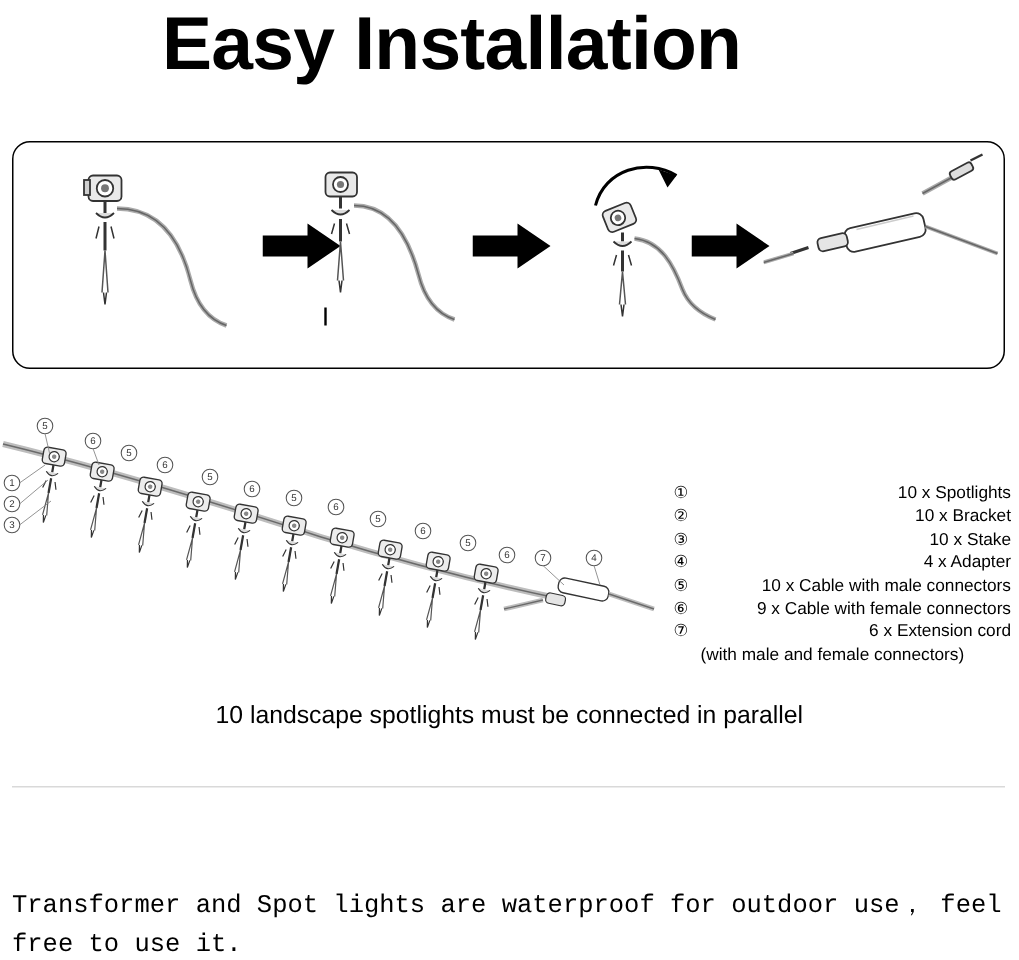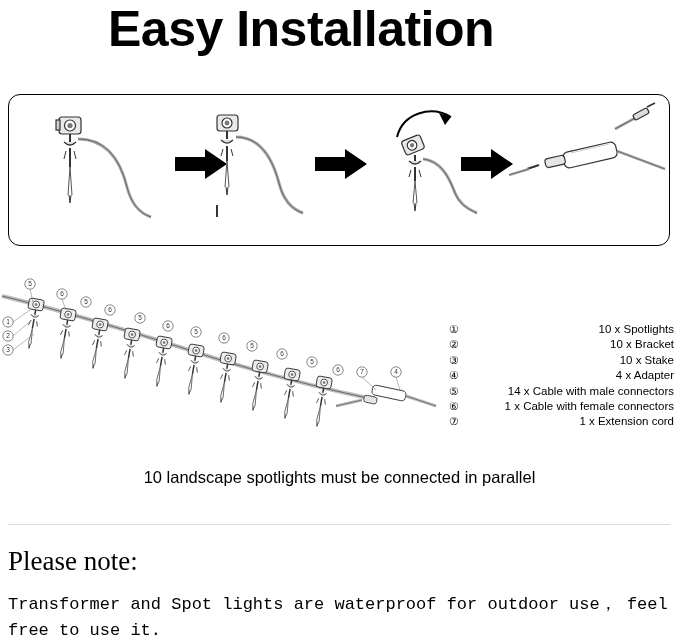--- a/index.html
+++ b/index.html
@@ -379,32 +379,32 @@
     <div class="legend-row">
       <span class="legend-num">③</span>
       <span class="legend-text">10 x Stake</span>
     </div>
     <div class="legend-row">
       <span class="legend-num">④</span>
       <span class="legend-text">4 x Adapter</span>
     </div>
     <div class="legend-row">
       <span class="legend-num">⑤</span>
-      <span class="legend-text">14 x Cable with male connectors</span>
+      <span class="legend-text">10 x Cable with male connectors</span>
     </div>
     <div class="legend-row">
       <span class="legend-num">⑥</span>
-      <span class="legend-text">1 x Cable with female connectors</span>
+      <span class="legend-text">9 x Cable with female connectors</span>
     </div>
     <div class="legend-row">
       <span class="legend-num">⑦</span>
-      <span class="legend-text">1 x Extension cord</span>
-    </div>
+      <span class="legend-text">6 x Extension cord</span>
+    </div>
+    <div class="legend-sub">(with male and female connectors)</div>
   </div>
 
   <div class="parallel-caption">10 landscape spotlights must be connected in parallel</div>
 
   <div class="divider"></div>
 
-  <div class="note-title">Please note:</div>
   <div class="note-body">Transformer and Spot lights are waterproof for outdoor use， feel free to use it.</div>
 
 </div>
 
 </body></html>

